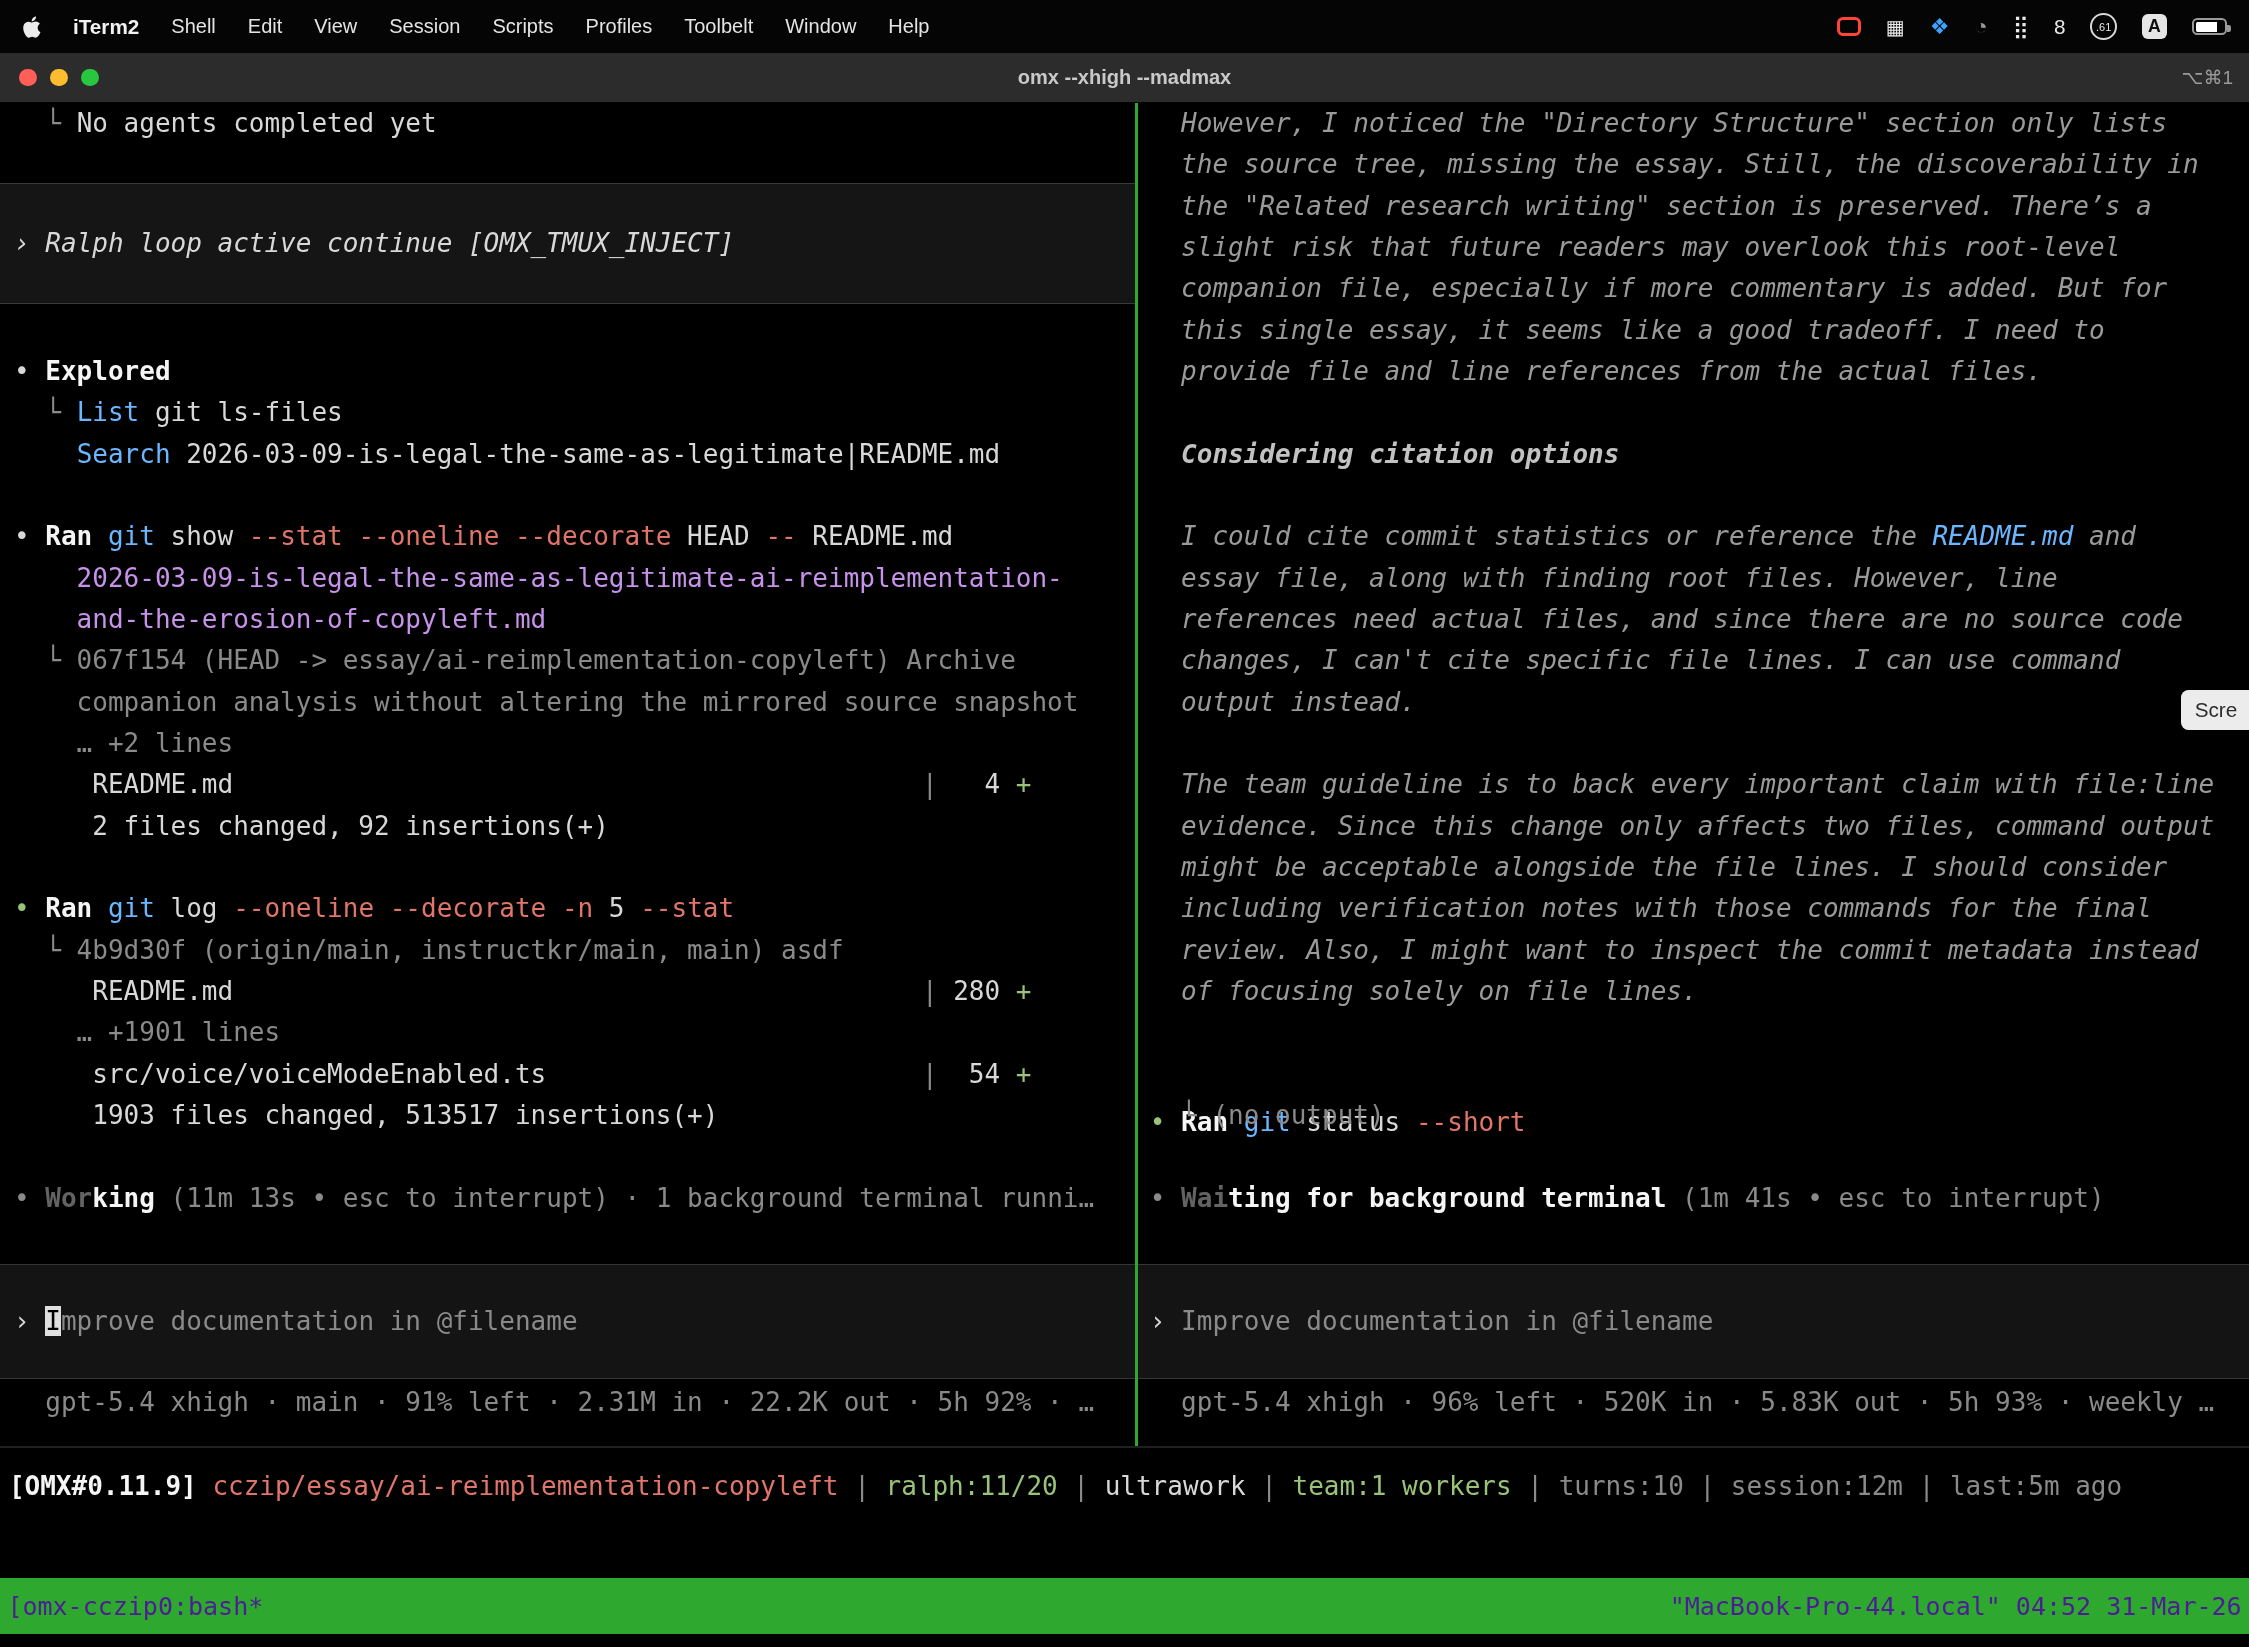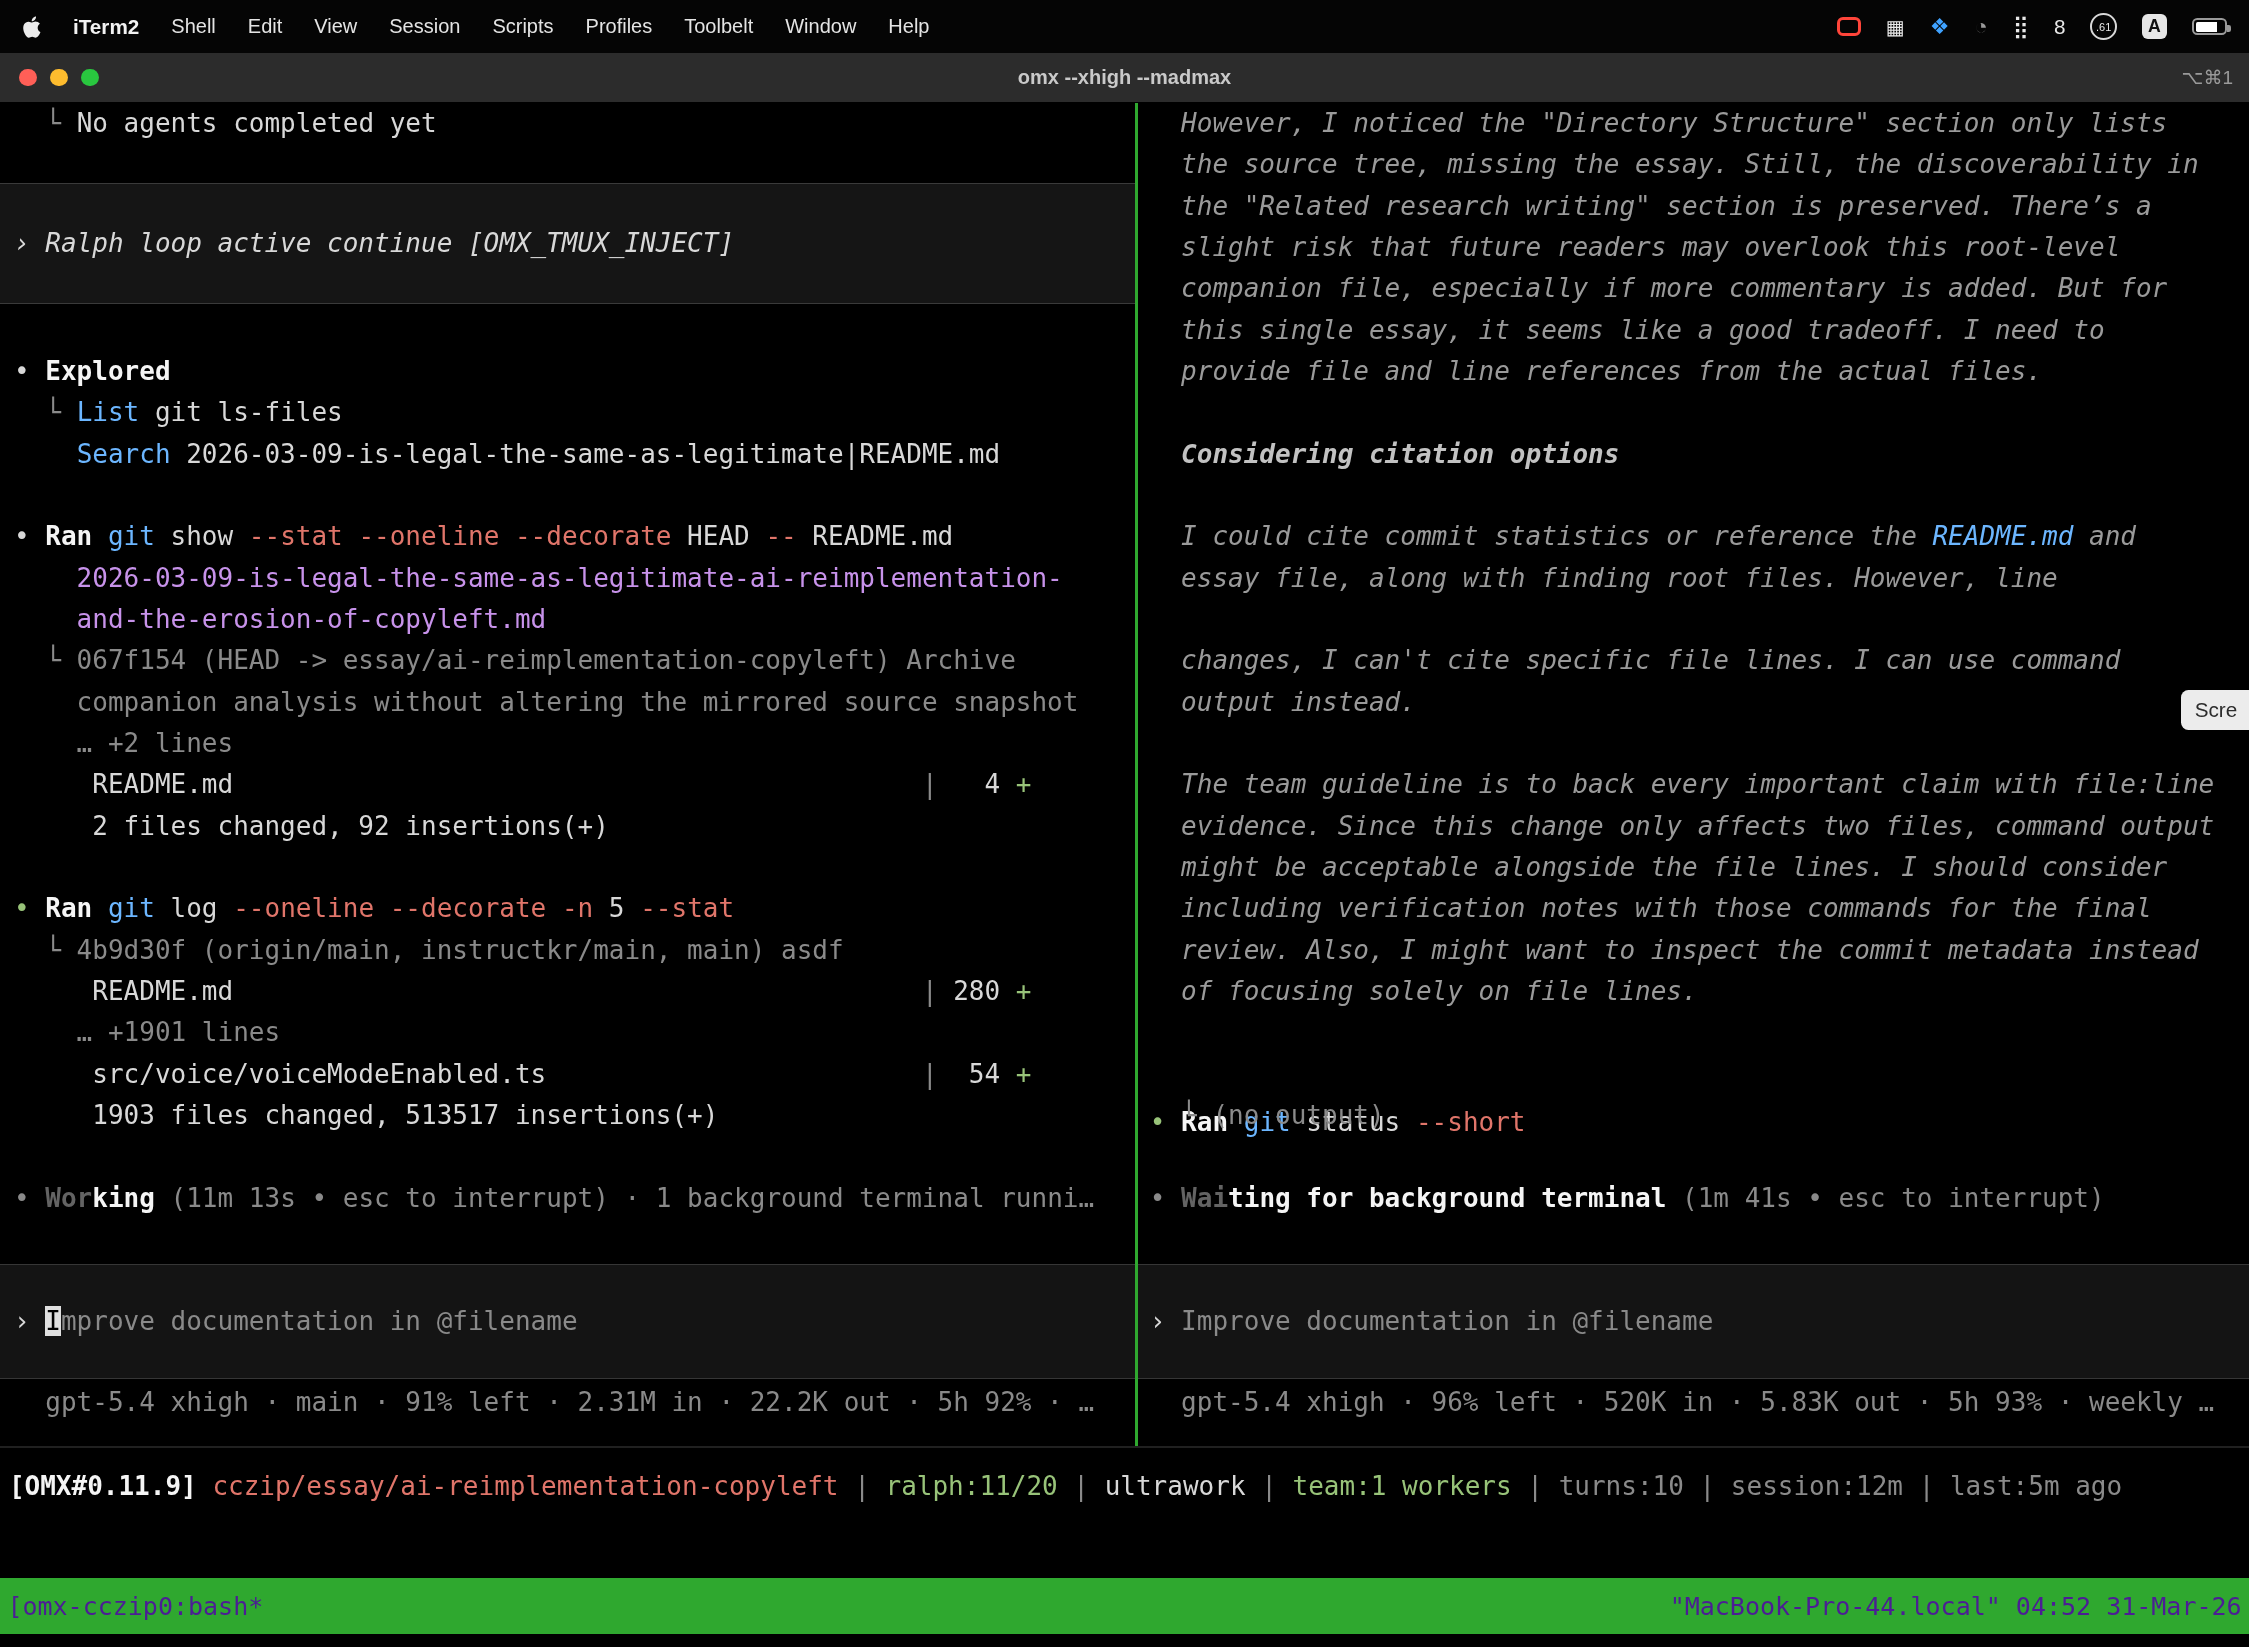--- a/index.html
+++ b/index.html
@@ -191,20 +191,21 @@
           <div class="term-line" style="top: 0px;"><span class="s-it">  However, I noticed the "Directory Structure" section only lists</span></div>
           <div class="term-line" style="top: 41px;"><span class="s-it">  the source tree, missing the essay. Still, the discoverability in</span></div>
           <div class="term-line" style="top: 83px;"><span class="s-it">  the "Related research writing" section is preserved. There’s a</span></div>
           <div class="term-line" style="top: 124px;"><span class="s-it">  slight risk that future readers may overlook this root-level</span></div>
           <div class="term-line" style="top: 165px;"><span class="s-it">  companion file, especially if more commentary is added. But for</span></div>
           <div class="term-line" style="top: 207px;"><span class="s-it">  this single essay, it seems like a good tradeoff. I need to</span></div>
           <div class="term-line" style="top: 248px;"><span class="s-it">  provide file and line references from the actual files.</span></div>
           <div class="term-line" style="top: 331px;"><span class="s-itb">  Considering citation options</span></div>
           <div class="term-line" style="top: 413px;"><span class="s-it">  I could cite commit statistics or reference the </span><span class="s-itblue">README.md</span><span class="s-it"> and</span></div>
           <div class="term-line" style="top: 455px;"><span class="s-it">  essay file, along with finding root files. However, line</span></div>
+          <div class="term-line" style="top: 496px;"><span class="s-it">  references need actual files, and since there are no source code</span></div>
           <div class="term-line" style="top: 537px; text-align: center;"><span class="s-it">  changes, I can't cite specific file lines. I can use command</span></div>
           <div class="term-line" style="top: 579px;"><span class="s-it">  output instead.</span></div>
           <div class="term-line" style="top: 661px;"><span class="s-it">  The team guideline is to back every important claim with file:line</span></div>
           <div class="term-line" style="top: 703px;"><span class="s-it">  evidence. Since this change only affects two files, command output</span></div>
           <div class="term-line" style="top: 744px;"><span class="s-it">  might be acceptable alongside the file lines. I should consider</span></div>
           <div class="term-line" style="top: 785px;"><span class="s-it">  including verification notes with those commands for the final</span></div>
           <div class="term-line" style="top: 827px;"><span class="s-it">  review. Also, I might want to inspect the commit metadata instead</span></div>
           <div class="term-line" style="top: 868px;"><span class="s-it">  of focusing solely on file lines.</span></div>
           <div class="term-line" style="top: 951px; margin-top: 48px;"><span class="s-grn">• </span><span class="s-wb">Ran</span><span class="s-d"> </span><span class="s-b">git</span><span class="s-d"> status </span><span class="s-r">--short</span></div>
           <div class="term-line" style="top: 992px;"><span class="s-g">  └ (no output)</span></div>

